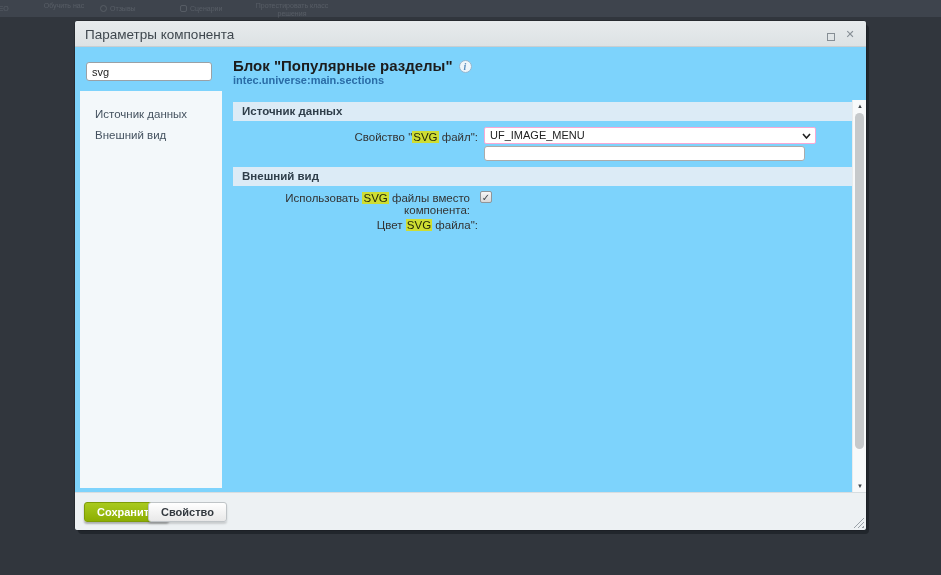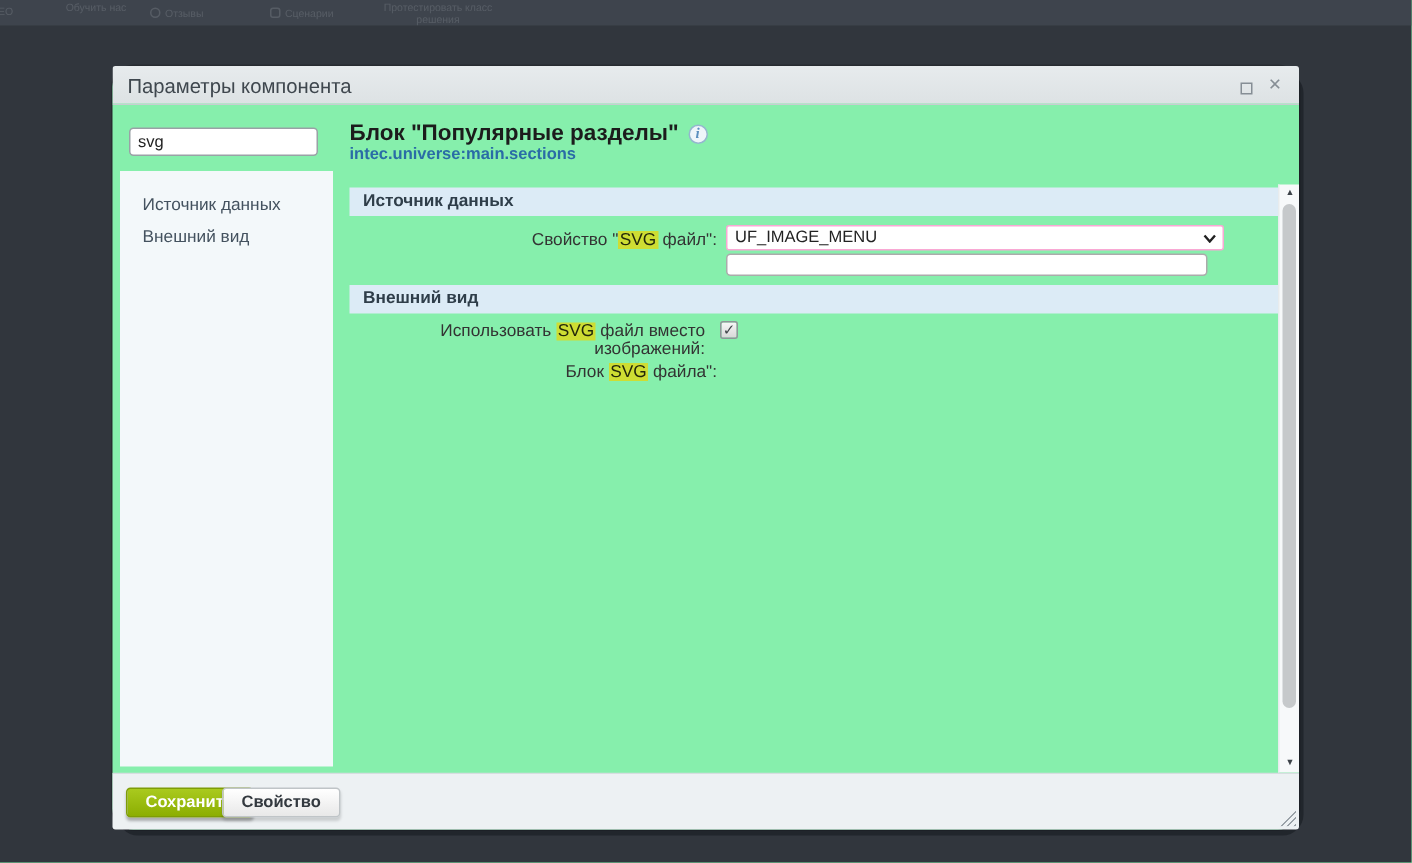--- a/index.html
+++ b/index.html
@@ -24,23 +24,22 @@
   .tb-icon {
     display: inline-block; width: 7px; height: 7px;
     border: 1px solid #d3d9df; vertical-align: -1px; margin-right: 3px;
   }
   .tb-icon.round { border-radius: 50%; }
   .tb-icon.bubble { border-radius: 2px; }
 
   
   .modal {
     position: absolute; left: 75px; top: 21px; width: 791px; height: 509px;
-    background: #86efac; border-radius: 14px;
+    background: #7dd3fc; border-radius: 4px;
     box-shadow: 3px 4px 0 rgba(18,22,27,0.5), 0 0 0 1px rgba(0,0,0,0.2);
-    margin-top: 23px;
   }
   .m-header {
     position: absolute; left: 0; top: 0; right: 0; height: 26px;
     background: linear-gradient(#e7ebed, #dde2e4);
     border-bottom: 1px solid #c8ced1; border-radius: 2px 2px 0 0;
   }
   .m-title {
     position: absolute; left: 10px; top: 6px;
     font-size: 13.5px; color: #3f474e;
   }
@@ -244,28 +243,28 @@
         <polyline points="1,1 4.5,5 8,1" fill="none" stroke="#222" stroke-width="1.6"></polyline>
       </svg>
   </div>
   <input class="text-input" type="text" value="" style="">
 
   <div class="section-band band-2">
     <span>Внешний вид</span>
   </div>
 
   <div class="field-label label-2">
-    <span>Использовать </span><span class="hl">SVG</span><span> файл вместо изображений:</span>
+    <span>Использовать </span><span class="hl">SVG</span><span> файлы вместо компонента:</span>
   </div>
   <div class="checkbox">
     <span>✓</span>
   </div>
 
   <div class="field-label label-3">
-    <span>Блок </span><span class="hl">SVG</span><span> файла":</span>
+    <span>Цвет </span><span class="hl">SVG</span><span> файла":</span>
   </div>
 
   <div class="scrollbar">
     <div class="scroll-btn scroll-up">
       <span>▲</span>
     </div>
     <div class="scroll-thumb"></div>
     <div class="scroll-btn scroll-down">
       <span>▼</span>
     </div>

